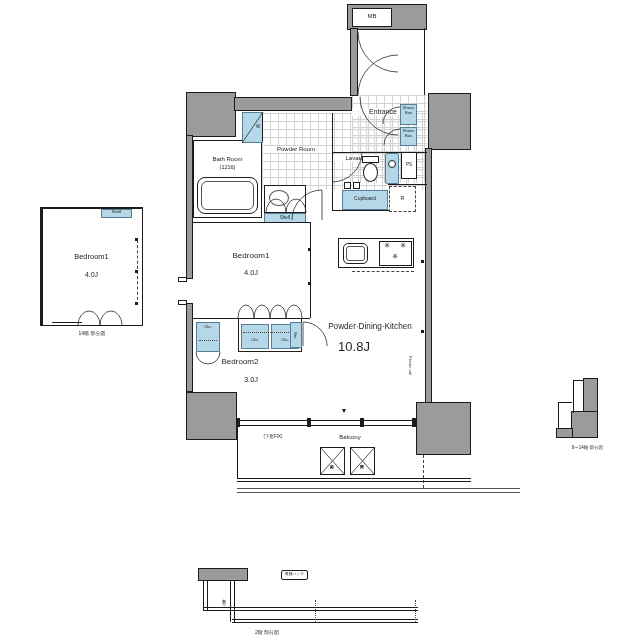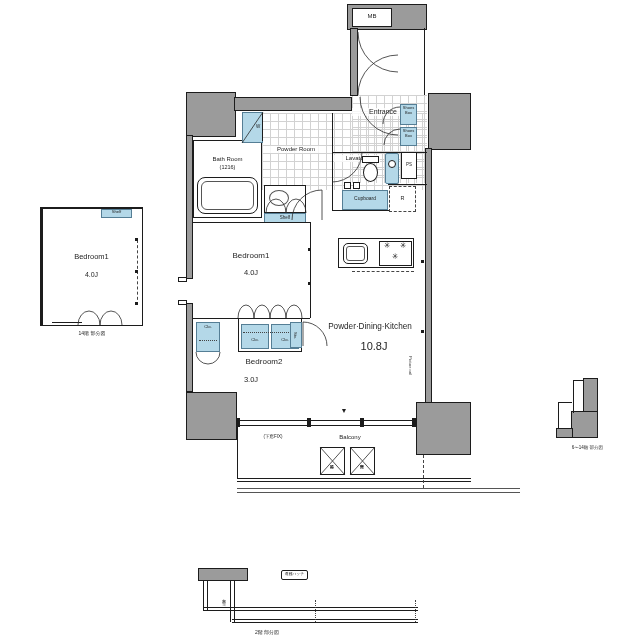--- a/index.html
+++ b/index.html
@@ -112,24 +112,24 @@
   <div class="lbl" style="left:271px;top:338px;width:28px;font-size:4.2px;">Clo.</div>
   <div class="hl dash" style="left:243px;top:332px;width:54px;border-top-style:dotted;"></div>
   <div class="blue" style="left:196px;top:322px;width:24px;height:30px;"></div>
   <div class="lbl" style="left:196px;top:325px;width:24px;font-size:4.2px;">Clo.</div>
   <div class="hl dash" style="left:199px;top:340px;width:18px;border-top-style:dotted;"></div>
   <div class="blue" style="left:290px;top:322px;width:12px;height:26px;"></div>
   <div class="lbl vert" style="left:292px;top:326px;height:20px;font-size:4px;">Sto.</div>
 
   <div class="lbl" style="left:195px;top:251px;width:112px;font-size:8px;">Bedroom1</div>
   <div class="lbl" style="left:195px;top:269px;width:112px;font-size:7.5px;">4.0J</div>
-  <div class="lbl" style="left:208px;top:357px;width:112px;font-size:8px;">Bedroom2</div>
+  <div class="lbl" style="left:184px;top:357px;width:112px;font-size:8px;">Bedroom2</div>
   <div class="lbl" style="left:195px;top:376px;width:112px;font-size:7.5px;">3.0J</div>
   <div class="lbl" style="left:320px;top:322px;width:100px;font-size:8.2px;white-space:nowrap;">Powder·Dining·Kitchen</div>
-  <div class="lbl" style="left:324px;top:340px;width:100px;font-size:11px;">10.8J</div>
+  <div class="lbl" style="left:304px;top:340px;width:100px;font-size:13px;">10.8J</div>
   <div class="lbl vert" style="left:407px;top:342px;height:46px;font-size:4px;color:#444;">Picture rail</div>
   <div class="tick" style="left:421px;top:260px;"></div>
   <div class="tick" style="left:421px;top:330px;"></div>
   <div class="lbl" style="left:336px;top:407px;width:16px;font-size:7px;">▼</div>
 
   <div class="hl" style="left:237px;top:420px;width:179px;"></div>
   <div class="hl" style="left:237px;top:425px;width:179px;"></div>
   <div class="abs" style="left:236px;top:418px;width:4px;height:9px;background:#1c1c1c;"></div>
   <div class="abs" style="left:307px;top:418px;width:4px;height:9px;background:#1c1c1c;"></div>
   <div class="abs" style="left:360px;top:418px;width:4px;height:9px;background:#1c1c1c;"></div>

